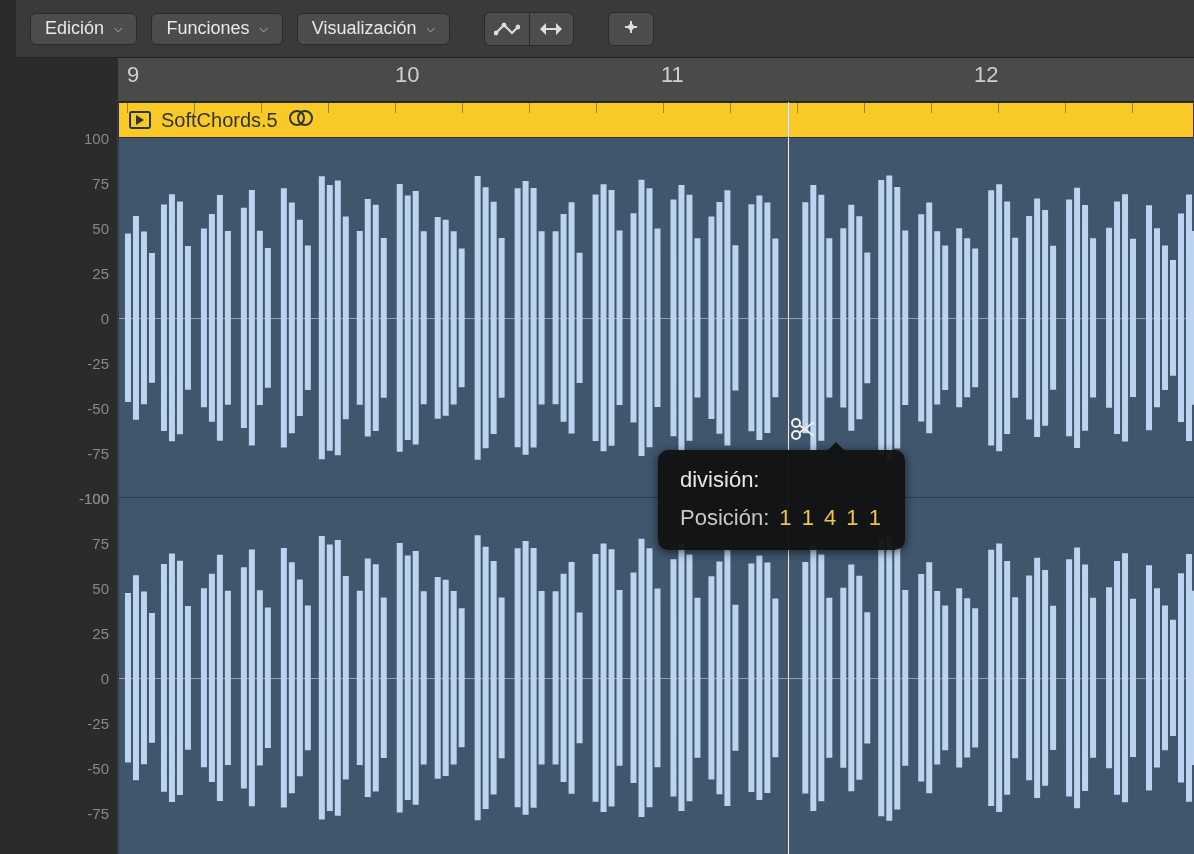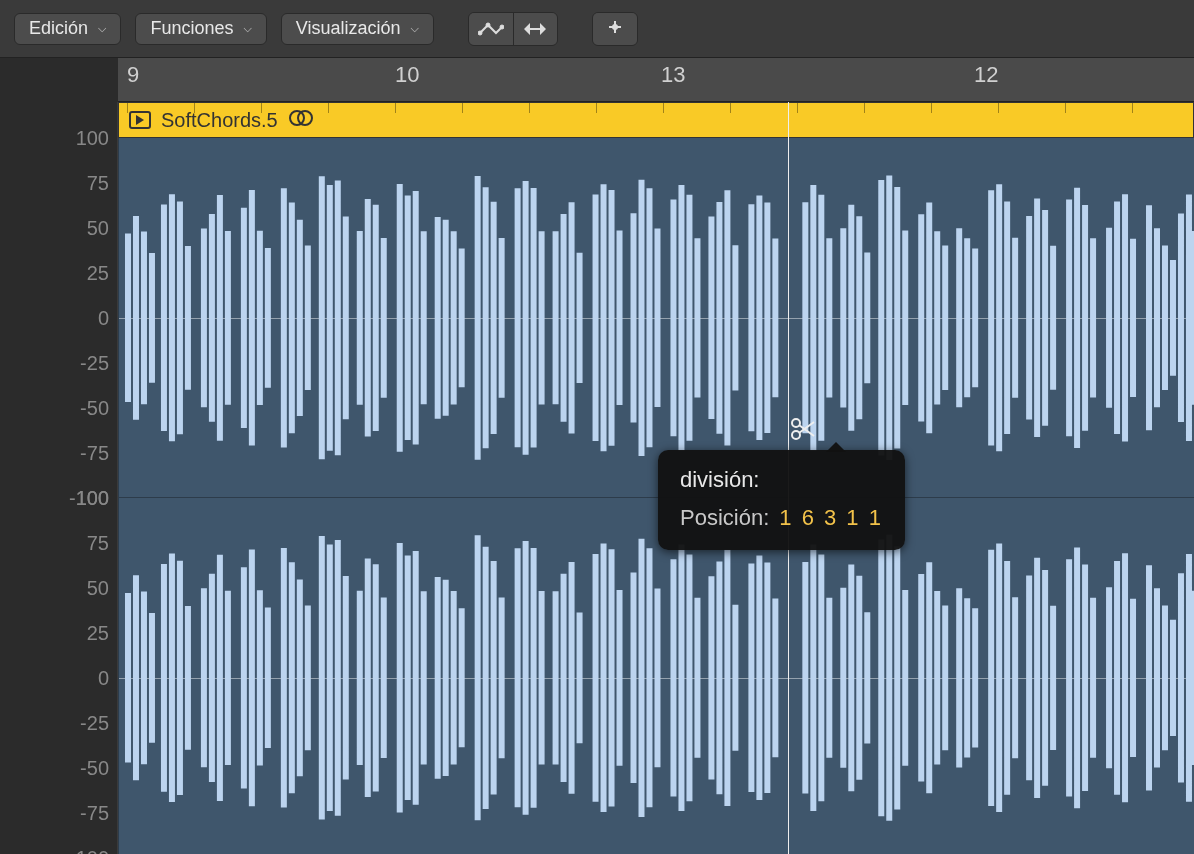--- a/index.html
+++ b/index.html
@@ -13,20 +13,21 @@
   }
   
   .toolbar {
     height: 58px;
     background: #3a3a3a;
     border-bottom: 1px solid #222;
     display: flex;
     align-items: center;
     padding: 0 14px;
     gap: 14px;
+    margin-left: 16px;
   }
   .menu-btn {
     background: #4c4c4c;
     border: 1px solid #2a2a2a;
     border-radius: 6px;
     padding: 0 14px;
     height: 32px;
     display: flex;
     align-items: center;
     gap: 10px;
@@ -116,21 +117,21 @@
   }
   .channel.ch0 { height:360px; border-bottom:1px solid #2d3c4b;}
   .channel.ch1 { height:360px; }
   .zero-line { position:absolute; left:0; right:0; top:50%; height:1px;
     background:rgba(255,255,255,.45);}
   .wave-svg { position:absolute; inset:0; }
   .wave-svg path { fill:#bcd4ef; }
 
   .amp-label {
     position:absolute; right:8px;
-    color:#888; font-size:20px;
+    color:#888; font-size:15px;
     transform:translateY(-50%);
     text-align:right;
     width:100px;
   }
 
   .playhead {
     position:absolute; top:44px; bottom:0; width:1px;
     background:#eee;
   }
 
@@ -201,21 +202,21 @@
           <circle cx="10" cy="8" r="3" fill="#ddd" stroke="none"></circle>
         </svg>
     </div>
   </div>
 </div>
 
 <div class="panel">
   <div class="ruler-area" id="ruler">
       <div class="ruler-tick" style="left: 9px;">9</div>
       <div class="ruler-tick" style="left: 277px;">10</div>
-      <div class="ruler-tick" style="left: 543px;">13</div>
+      <div class="ruler-tick" style="left: 543px;">11</div>
       <div class="ruler-tick" style="left: 856px;">12</div>
     </div>
 
   <div class="side-btn-wrap">
     <div class="side-btn">
       <svg width="28" height="20" viewBox="0 0 28 20">
           <rect x="1" y="1" width="26" height="18" rx="3" stroke-width="2"></rect>
           <rect x="1" y="1" width="9" height="18" fill="#ddd" stroke="none" rx="3"></rect>
           <path d="M18 10 L14 6 M18 10 L14 14 M18 10 H12" stroke-width="2"></path>
         </svg>
@@ -297,16 +298,16 @@
         <circle cx="6" cy="19" r="4" fill="none" stroke="#eee" stroke-width="2"></circle>
         <path d="M9 9 L24 20 M9 17 L24 6" stroke="#eee" stroke-width="2"></path>
       </svg>
   </div>
 
   <div class="tooltip" id="tooltip" style="left: 658px; top: 392px;">
     <div class="tip-arrow"></div>
     <div style="font-weight:400">división:</div>
     <div class="row">
       <span class="lab">Posición:</span>
-      <span class="val">1 6 3 1 1</span>
+      <span class="val">1 1 4 1 1</span>
     </div>
   </div>
 </div>
 
 </body></html>

